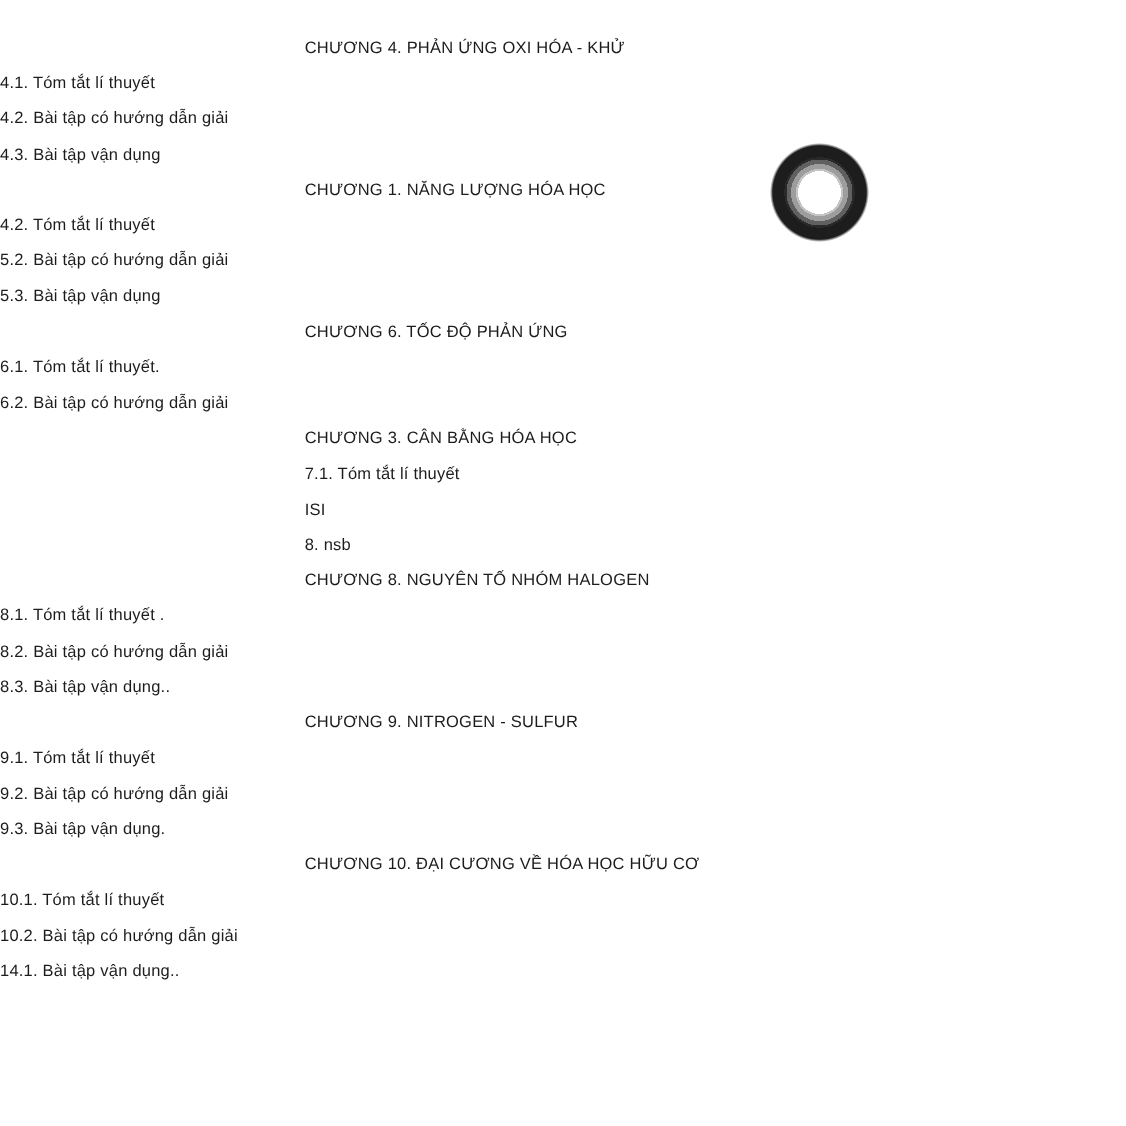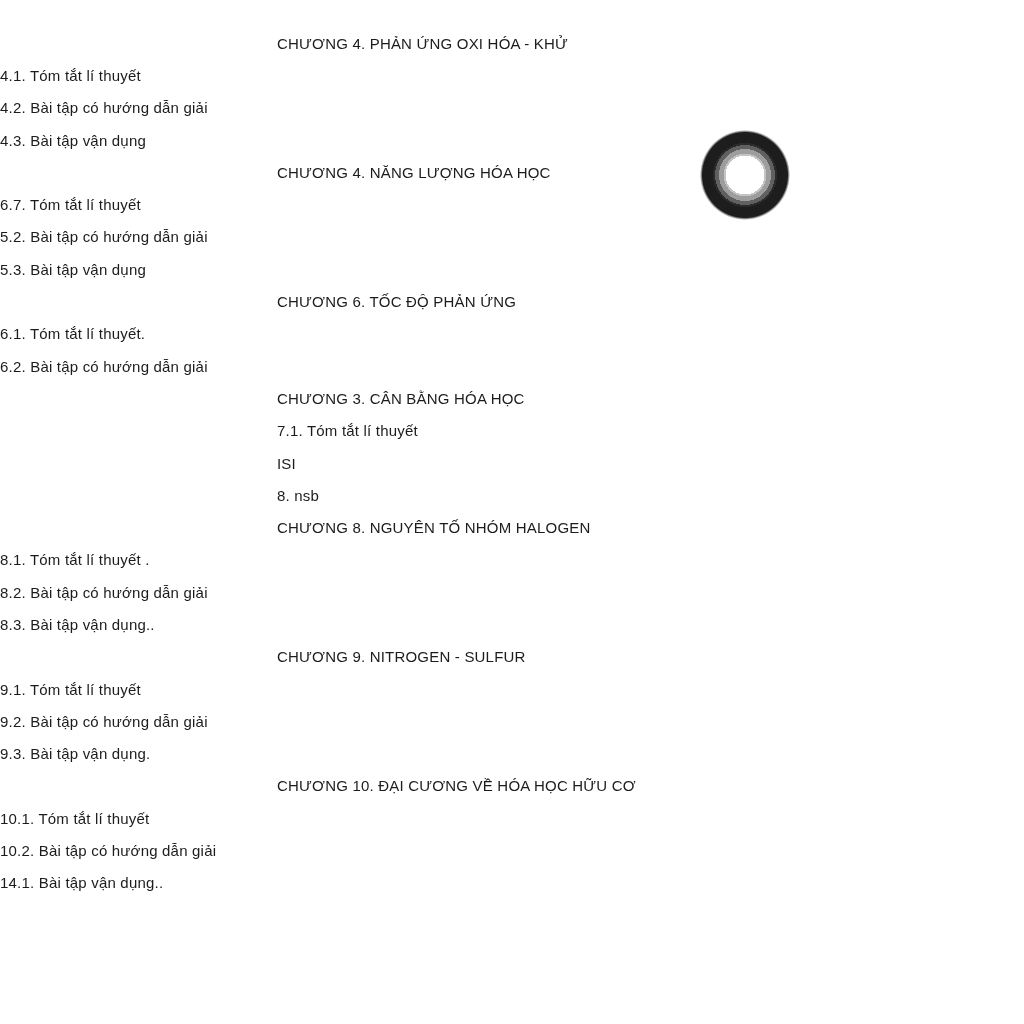--- a/index.html
+++ b/index.html
@@ -55,22 +55,22 @@
 </head>
 <body>
 
 <div class="page">
   <div class="lens"></div>
   <div class="toc" id="toc-list">
       <div class="row heading"><span class="txt">CHƯƠNG 4. PHẢN ỨNG OXI HÓA - KHỬ</span></div>
       <div class="row bullet"><span class="bullet"></span><span class="txt">4.1. Tóm tắt lí thuyết</span></div>
       <div class="row bullet"><span class="bullet"></span><span class="txt">4.2. Bài tập có hướng dẫn giải</span></div>
       <div class="row bullet"><span class="bullet"></span><span class="txt">4.3. Bài tập vận dụng</span></div>
-      <div class="row heading"><span class="txt">CHƯƠNG 4. NĂNG LƯỢNG HÓA HỌC</span></div>
-      <div class="row bullet"><span class="bullet"></span><span class="txt">6.7. Tóm tắt lí thuyết</span></div>
+      <div class="row heading"><span class="txt">CHƯƠNG 1. NĂNG LƯỢNG HÓA HỌC</span></div>
+      <div class="row bullet"><span class="bullet"></span><span class="txt">4.2. Tóm tắt lí thuyết</span></div>
       <div class="row bullet"><span class="bullet"></span><span class="txt">5.2. Bài tập có hướng dẫn giải</span></div>
       <div class="row bullet"><span class="bullet"></span><span class="txt">5.3. Bài tập vận dụng</span></div>
       <div class="row heading"><span class="txt">CHƯƠNG 6. TỐC ĐỘ PHẢN ỨNG</span></div>
       <div class="row bullet"><span class="bullet"></span><span class="txt">6.1. Tóm tắt lí thuyết.</span></div>
       <div class="row bullet"><span class="bullet"></span><span class="txt">6.2. Bài tập có hướng dẫn giải</span></div>
       <div class="row heading"><span class="txt">CHƯƠNG 3. CÂN BẰNG HÓA HỌC</span></div>
       <div class="row plain"><span class="txt">7.1. Tóm tắt lí thuyết</span></div>
       <div class="row plain"><span class="txt">ISI</span></div>
       <div class="row plain"><span class="txt">8. nsb</span></div>
       <div class="row heading"><span class="txt">CHƯƠNG 8. NGUYÊN TỐ NHÓM HALOGEN</span></div>

